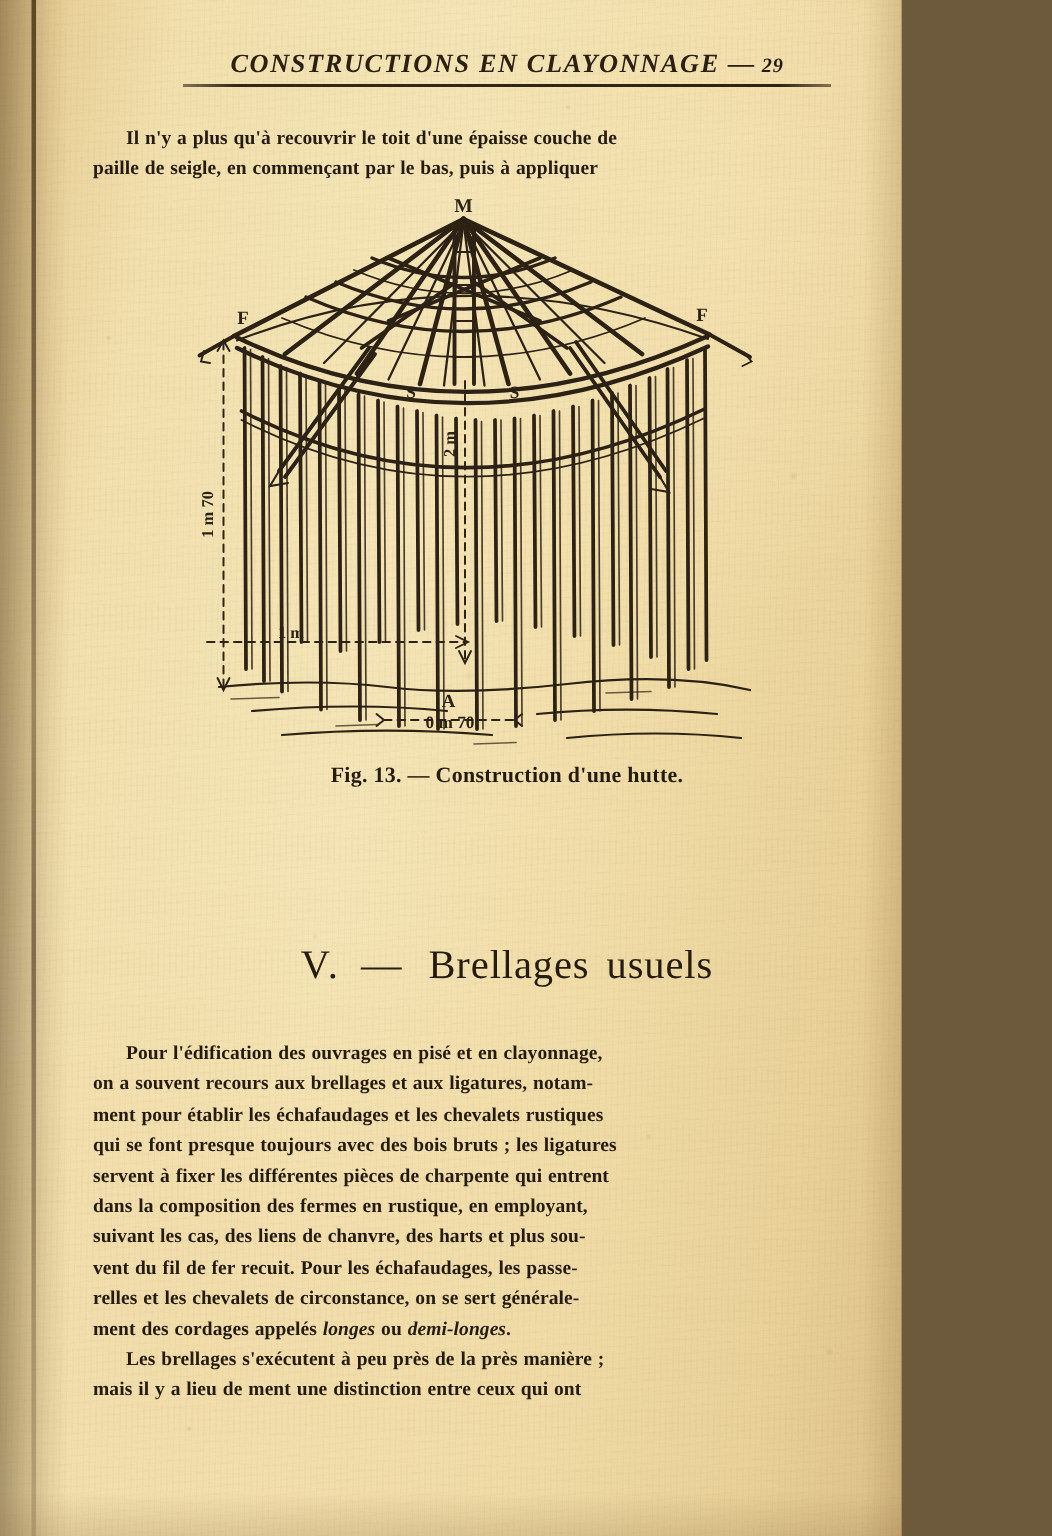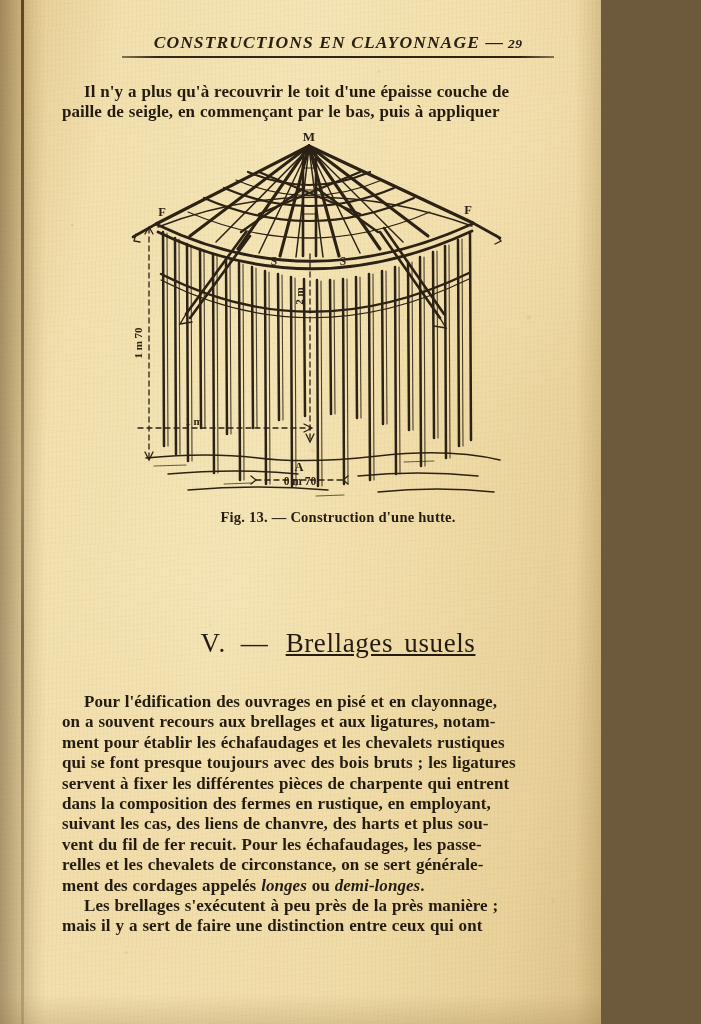--- a/index.html
+++ b/index.html
@@ -98,21 +98,21 @@
     letter-spacing: .5px;
   }
   .runhead .rule {
     margin: 3px auto 0;
     width: 432px; height: 2px;
     background: linear-gradient(90deg, rgba(40,28,14,.55) 0%, rgba(34,24,12,.92) 8%, rgba(34,24,12,.95) 92%, rgba(40,28,14,.55) 100%);
   }
 
   p.body {
     margin: 0;
-    font-size: 17px;
+    font-size: 13px;
     line-height: 20.4px;
     font-weight: bold;
     color: #241b10;
     text-align: justify;
     letter-spacing: .05px;
     word-spacing: .6px;
   }
   p.body .ln { display: block; white-space: nowrap; }
   p.body .ln.ind { text-indent: 22px; }
 
@@ -134,21 +134,21 @@
 
   .section-head {
     position: absolute; top: 628px; left: 0; width: 100%;
     text-align: center;
     font-size: 27px;
     letter-spacing: .6px;
     color: #241b10;
   }
   .section-head .sec-num { letter-spacing: 2px; }
   .section-head .sec-dash { padding: 0 6px; }
-  .section-head .sec-title { padding-left: 4px; word-spacing: 4px; text-decoration: underline; }
+  .section-head .sec-title { padding-left: 4px; word-spacing: 4px; }
 
   .para-main { position: absolute; top: 692px; left: 2px; width: 552px; }
 
   em.it { font-style: italic; font-weight: bold; }
 
   
   .content, .figure { text-rendering: optimizeLegibility; }
   .softink { filter: blur(.18px); }
 </style>
 </head>
@@ -386,21 +386,21 @@
         <span class="ln">on a souvent recours aux brellages et aux ligatures, notam-</span>
         <span class="ln">ment pour établir les échafaudages et les chevalets rustiques</span>
         <span class="ln">qui se font presque toujours avec des bois bruts ; les ligatures</span>
         <span class="ln">servent à fixer les différentes pièces de charpente qui entrent</span>
         <span class="ln">dans la composition des fermes en rustique, en employant,</span>
         <span class="ln">suivant les cas, des liens de chanvre, des harts et plus sou-</span>
         <span class="ln">vent du fil de fer recuit. Pour les échafaudages, les passe-</span>
         <span class="ln">relles et les chevalets de circonstance, on se sert générale-</span>
         <span class="ln"><span>ment des cordages appelés </span><em class="it">longes</em><span> ou </span><em class="it">demi-longes</em><span>.</span></span>
         <span class="ln ind">Les brellages s'exécutent à peu près de la près manière ;</span>
-        <span class="ln">mais il y a sert de faire une distinction entre ceux qui ont</span>
+        <span class="ln">mais il y a lieu de ment une distinction entre ceux qui ont</span>
       </p>
     </div>
 
   </div>
 
   <div class="grain"></div>
   <div class="specks"></div>
   <div class="gutter-shade"></div>
   <div class="gutter-line"></div>
   <div class="edge-right"></div>

